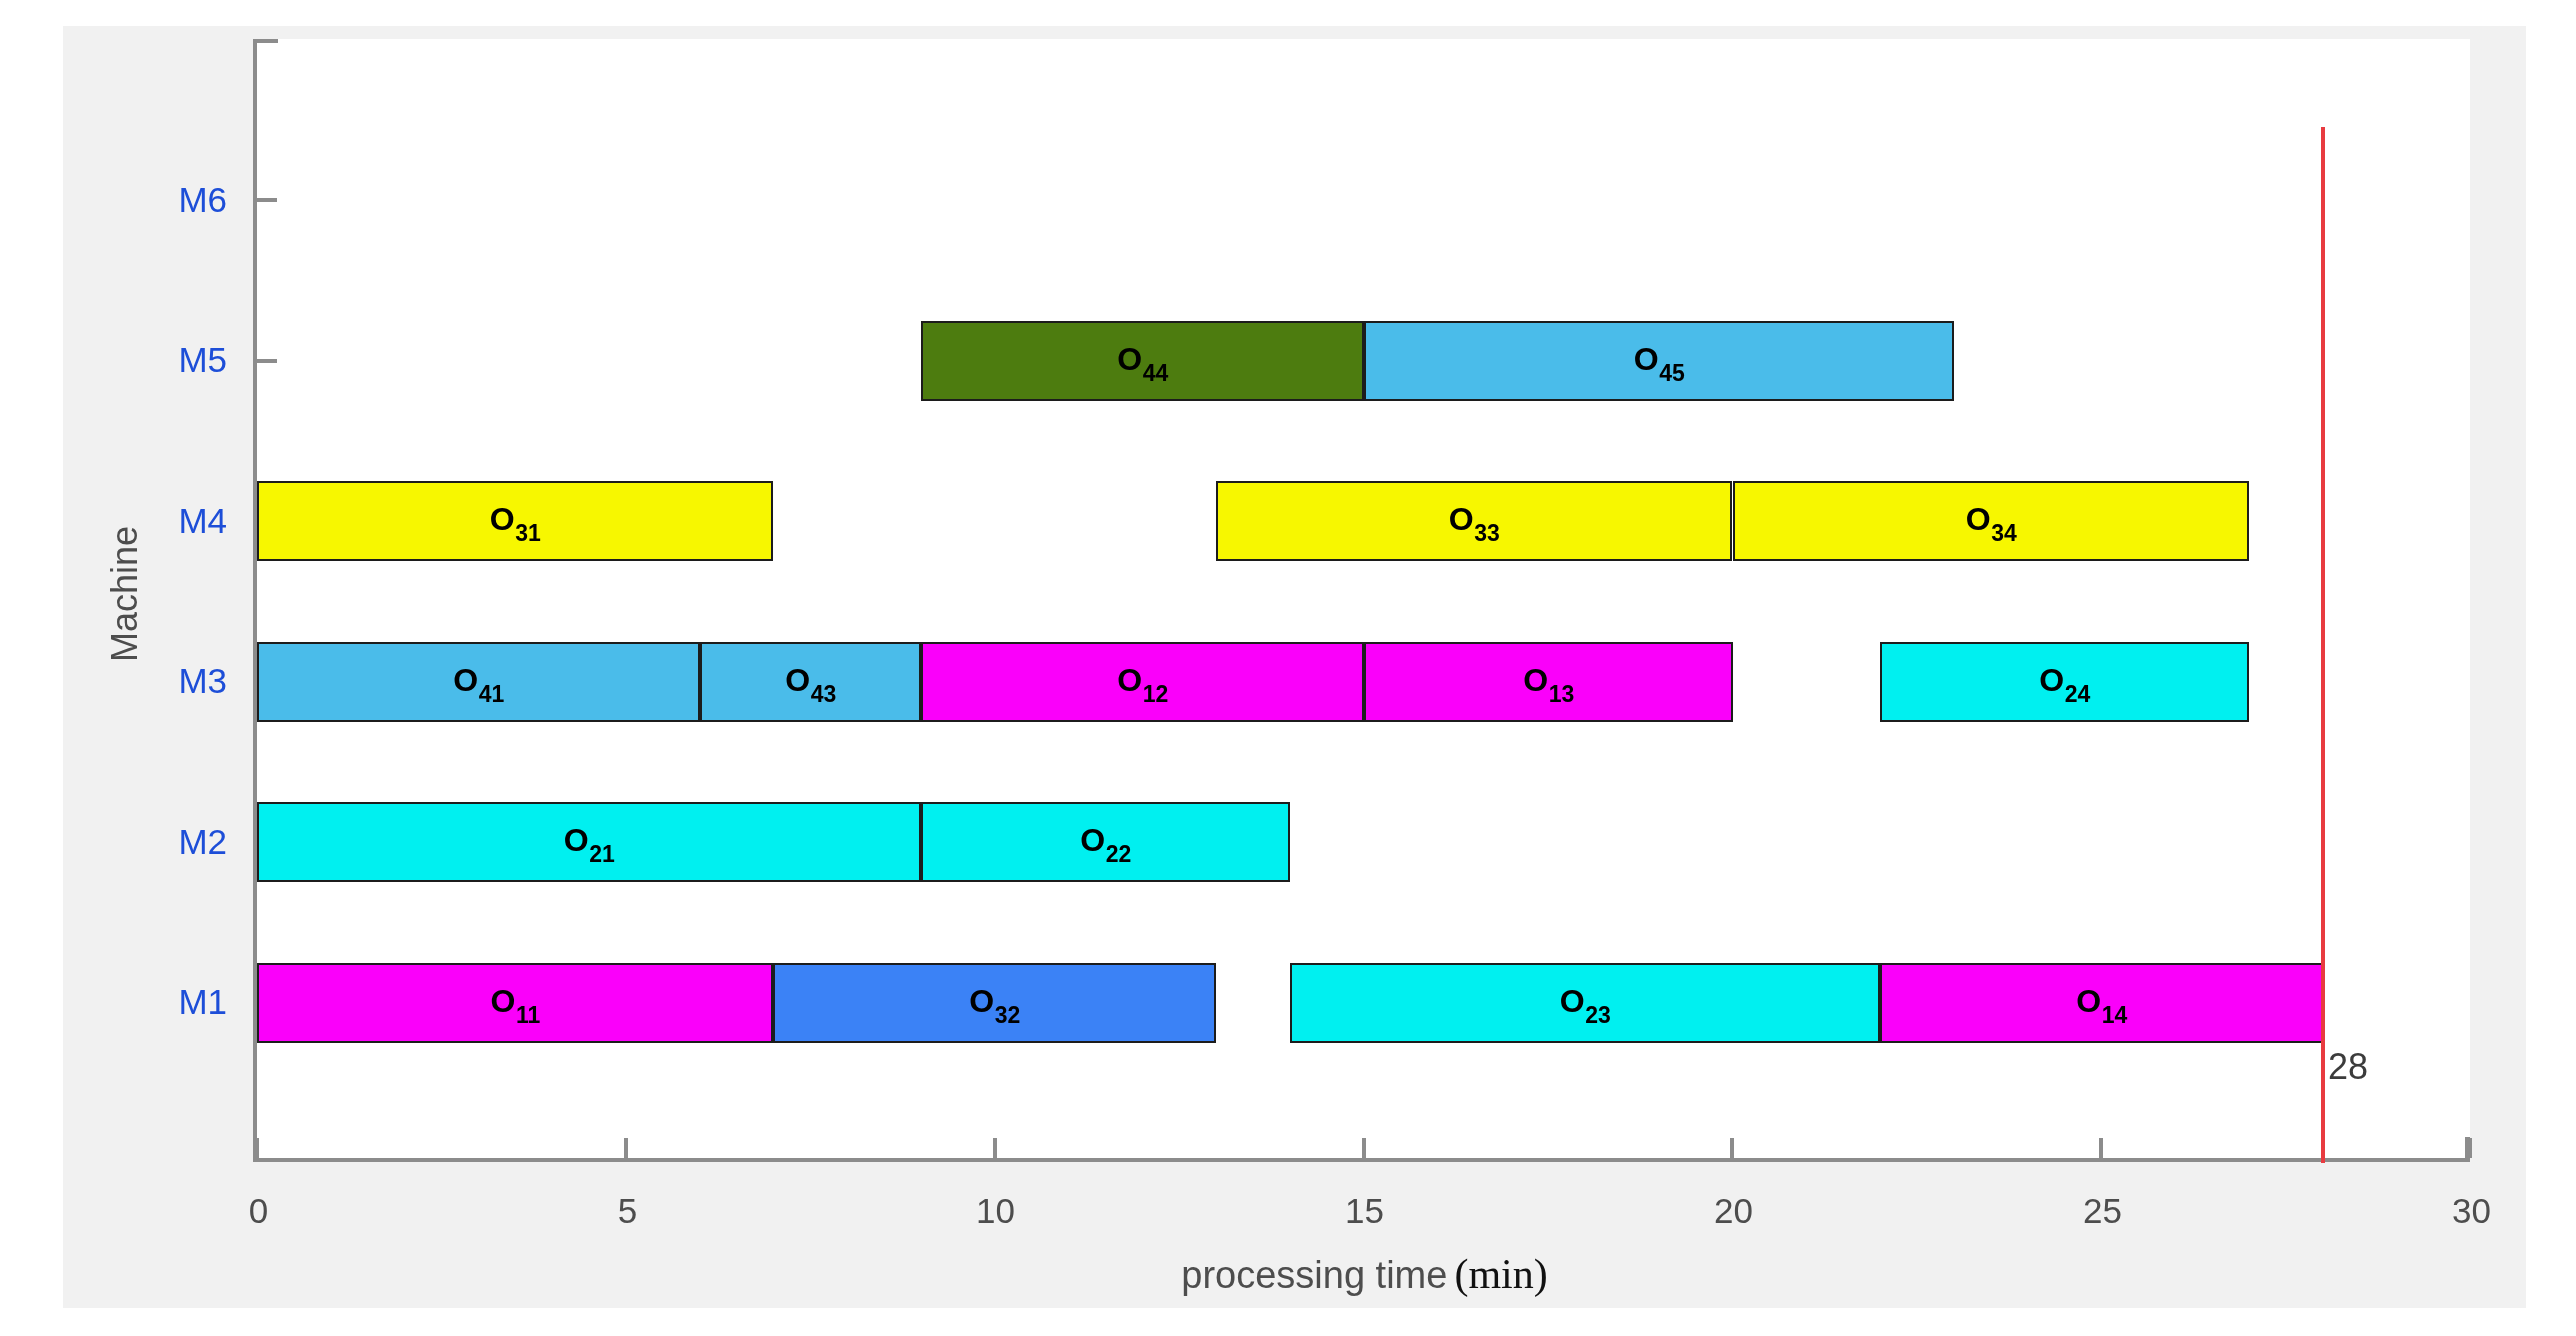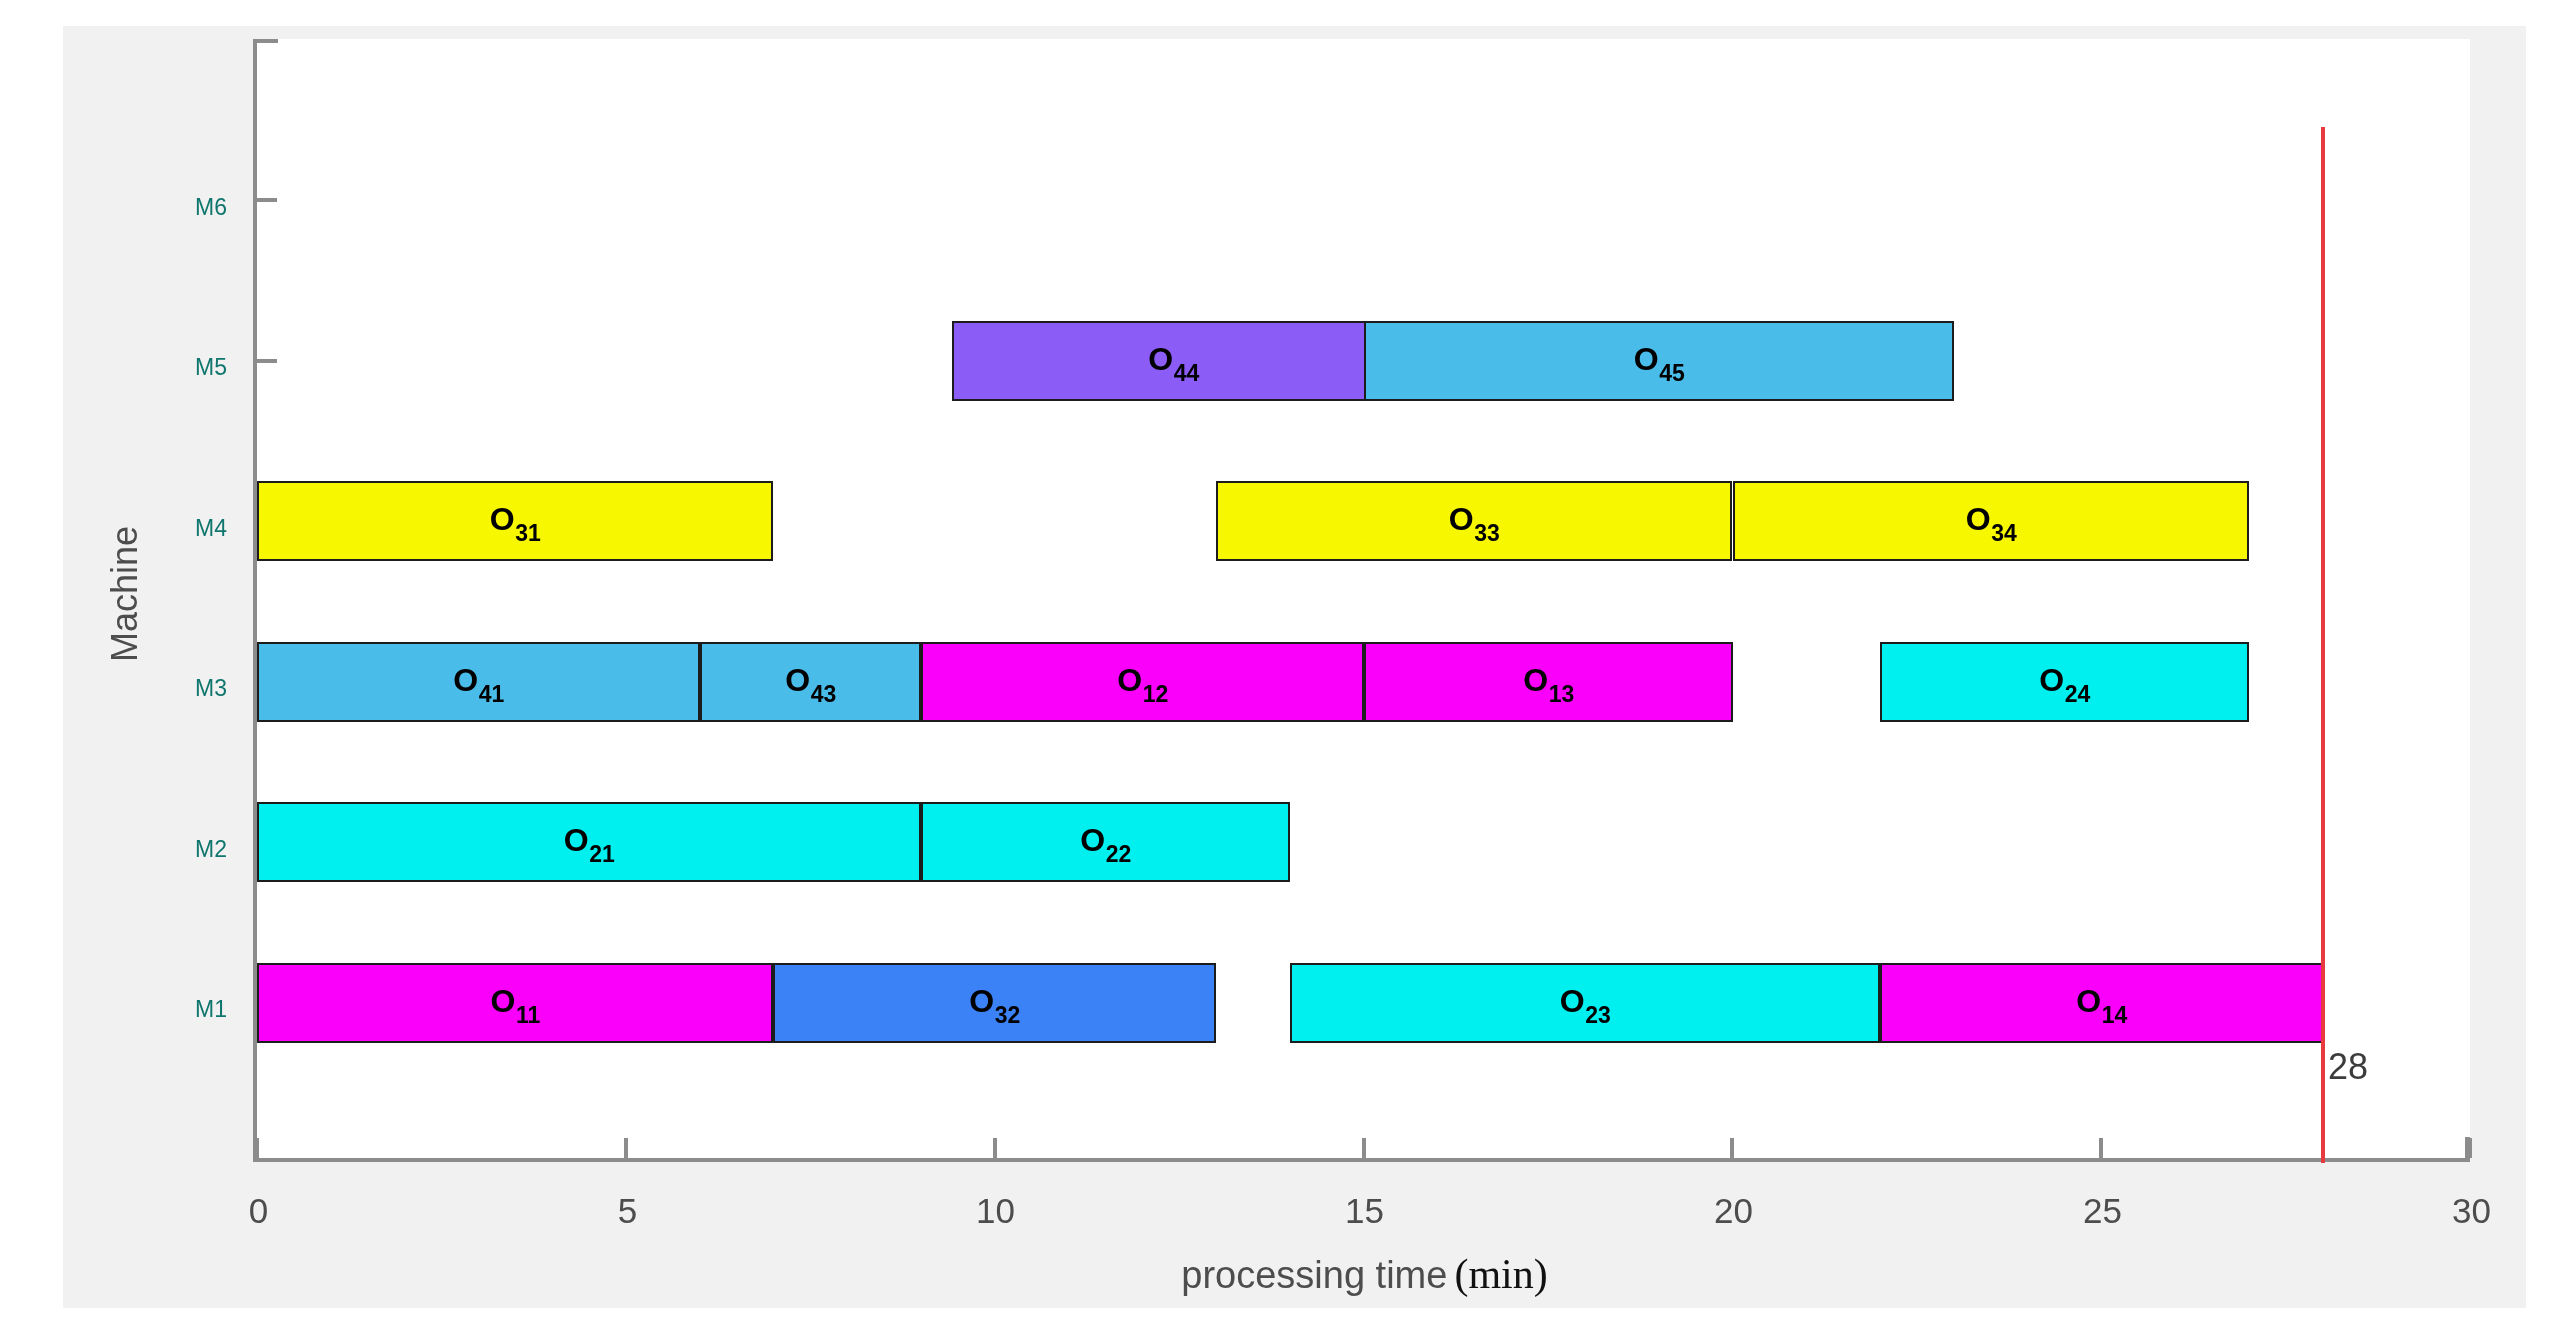--- a/index.html
+++ b/index.html
@@ -20,21 +20,21 @@
     background:#ffffff;
     border-left:4.9px solid #8c8c8c;
     border-bottom:4.9px solid #8c8c8c;
   }
   .y-end-tick { position:absolute; left:0; top:0; width:21px; height:4.9px; background:#8c8c8c; }
   .x-end-tick { position:absolute; right:0; bottom:0; width:4.9px; height:21px; background:#8c8c8c; }
   .y-tick { position:absolute; left:0; width:19.5px; height:4.2px; background:#8c8c8c; }
   .x-tick { position:absolute; bottom:0; width:4.2px; height:19.5px; background:#8c8c8c; }
   .machine-label {
     position:absolute; width:111px; text-align:right;
-    font-size:23px; color:#0f766e; line-height:42px;margin-top:7px;
+    font-size:35px; color:#1d4ed8; line-height:42px;
   }
   .x-tick-label {
     position:absolute; width:111px; text-align:center;
     font-size:35px; color:#4d4d4d; line-height:42px;
     top:1164px;
   }
   .bar {
     position:absolute; box-sizing:border-box;
     height:80px;
     border:2.1px solid #1c1c1c;
@@ -90,21 +90,21 @@
       <div class="y-tick" style="top: 480px;"></div>
       <div class="y-tick" style="top: 320px;"></div>
       <div class="y-tick" style="top: 159px;"></div>
       <div class="x-tick" style="left: -2.1px;"></div>
       <div class="x-tick" style="left: 367px;"></div>
       <div class="x-tick" style="left: 736px;"></div>
       <div class="x-tick" style="left: 1105px;"></div>
       <div class="x-tick" style="left: 1473px;"></div>
       <div class="x-tick" style="left: 1842px;"></div>
       <div class="x-tick" style="left: 2211px;"></div>
-      <div class="bar" style="left: 664px; width: 443px; top: 282px; background: #8b5cf6; border-color: rgb(28, 28, 28); margin-left: 31px;">
+      <div class="bar" style="left: 664px; width: 443px; top: 282px; background: #4d7c0f; border-color: rgb(28, 28, 28);">
         <span class="op">O<sub>44</sub></span>
       </div>
       <div class="bar" style="left: 1107px; width: 590px; top: 282px; background: rgb(74, 188, 234); border-color: rgb(28, 28, 28);">
         <span class="op">O<sub>45</sub></span>
       </div>
       <div class="bar" style="left: 0px; width: 516px; top: 442px; background: rgb(247, 247, 0); border-color: rgb(28, 28, 28);">
         <span class="op">O<sub>31</sub></span>
       </div>
       <div class="bar" style="left: 959px; width: 516px; top: 442px; background: rgb(247, 247, 0); border-color: rgb(28, 28, 28);">
         <span class="op">O<sub>33</sub></span>

